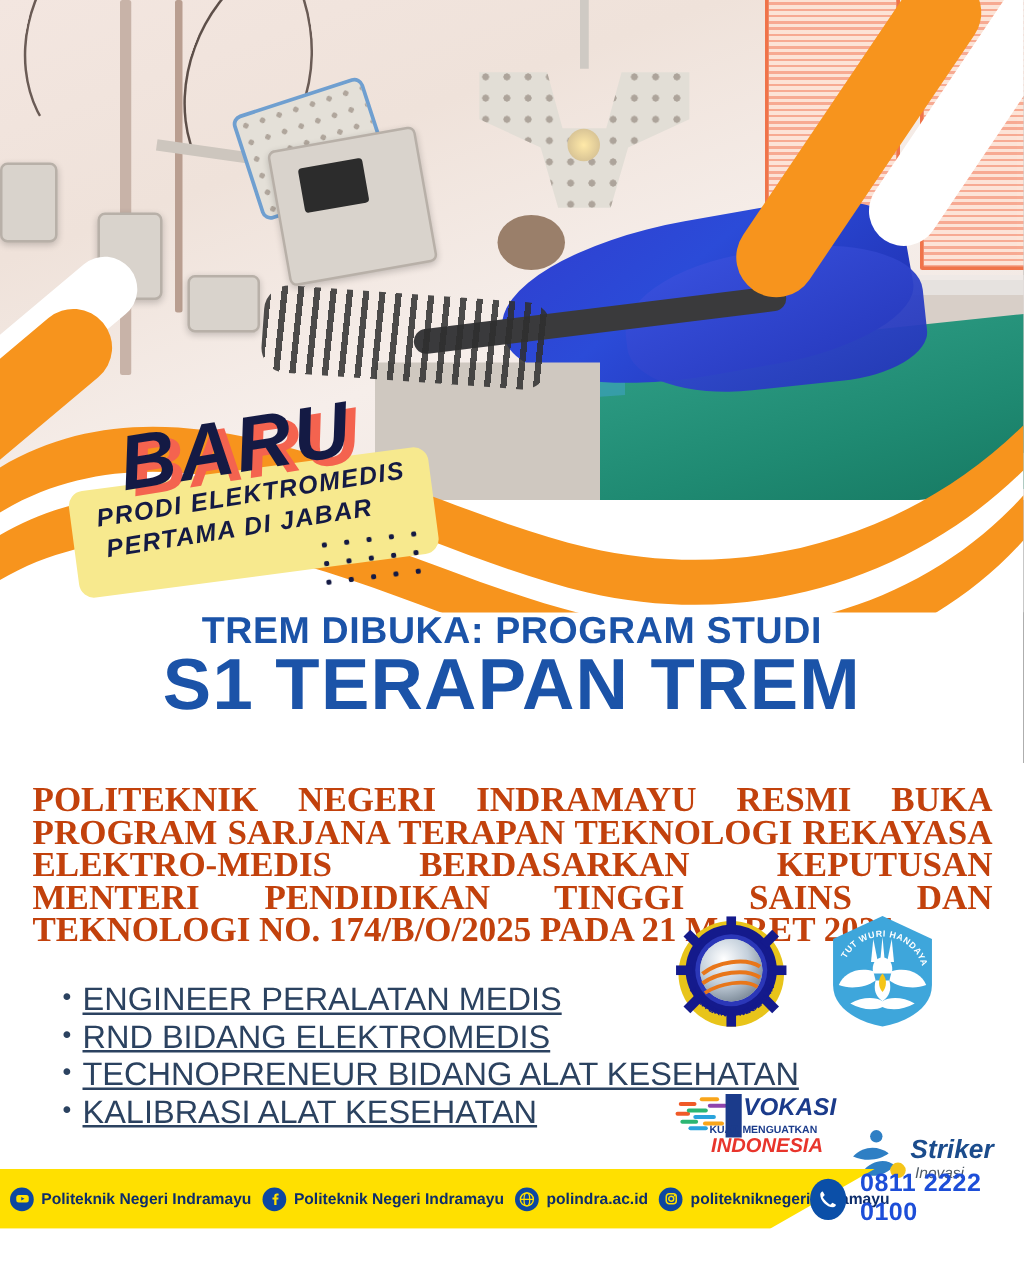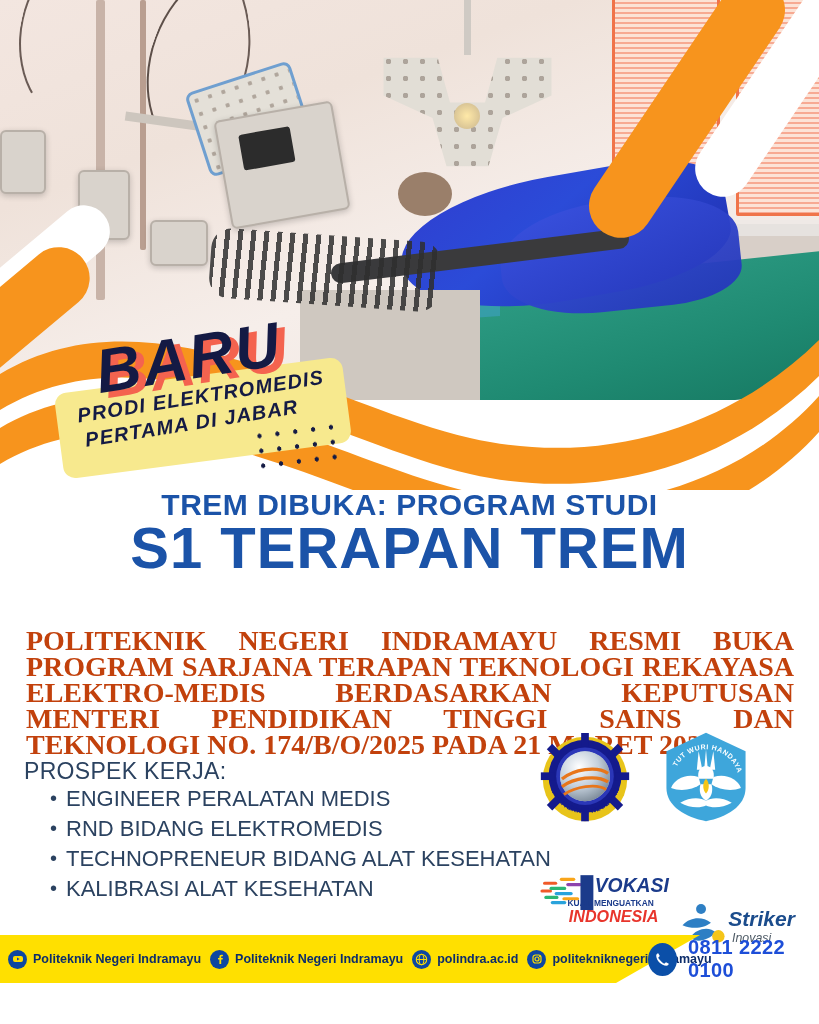--- a/index.html
+++ b/index.html
@@ -154,21 +154,21 @@
     color:#c2410c;font-family:"Liberation Serif", serif;font-size:28px;
     line-height:26px;text-align:justify;font-weight:bold;
   }
 
   
   .prospek-title{
     position:absolute;left:24px;top:758px;color:#2B4260;font-size:23px;letter-spacing:.3px;
   }
   .prospek-list{
     position:absolute;left:24px;top:784px;margin:0;padding:0 0 0 26px;
-    color:#2B4260;font-size:22px;line-height:30px;list-style:none;
+    color:#2B4260;font-size:26px;line-height:30px;list-style:none;text-decoration:underline;
   }
   .prospek-list li{position:relative;padding-left:16px;}
   .prospek-list li:before{
     content:"•";position:absolute;left:0;top:-1px;font-size:20px;color:#2B4260;
   }
 
   
   .logo-polindra{position:absolute;left:537px;top:733px;width:96px;height:96px;}
   .logo-tutwuri{position:absolute;left:660px;top:729px;width:92px;height:96px;}
   .logo-vokasi{position:absolute;left:540px;top:870px;width:130px;height:62px;}
@@ -260,21 +260,20 @@
   <div class="baru">BARU</div>
   <div class="badge-l1">PRODI ELEKTROMEDIS</div>
   <div class="badge-l2">PERTAMA DI JABAR</div>
   <div class="dots-grid"></div>
 
   <div class="h-small">TREM DIBUKA: PROGRAM STUDI</div>
   <div class="h-big">S1 TERAPAN TREM</div>
 
   <div class="para">POLITEKNIK NEGERI INDRAMAYU RESMI BUKA PROGRAM SARJANA TERAPAN TEKNOLOGI REKAYASA ELEKTRO-MEDIS BERDASARKAN KEPUTUSAN MENTERI PENDIDIKAN TINGGI SAINS DAN TEKNOLOGI NO. 174/B/O/2025 PADA 21 MARET 2025</div>
 
-  <div class="prospek-title">PROSPEK KERJA:</div>
   <ul class="prospek-list">
     <li>ENGINEER PERALATAN MEDIS</li>
     <li>RND BIDANG ELEKTROMEDIS</li>
     <li>TECHNOPRENEUR BIDANG ALAT KESEHATAN</li>
     <li>KALIBRASI ALAT KESEHATAN</li>
   </ul>
 
   <div class="logo-polindra">
     <svg viewBox="0 0 100 100" width="96" height="96">
       <g>

